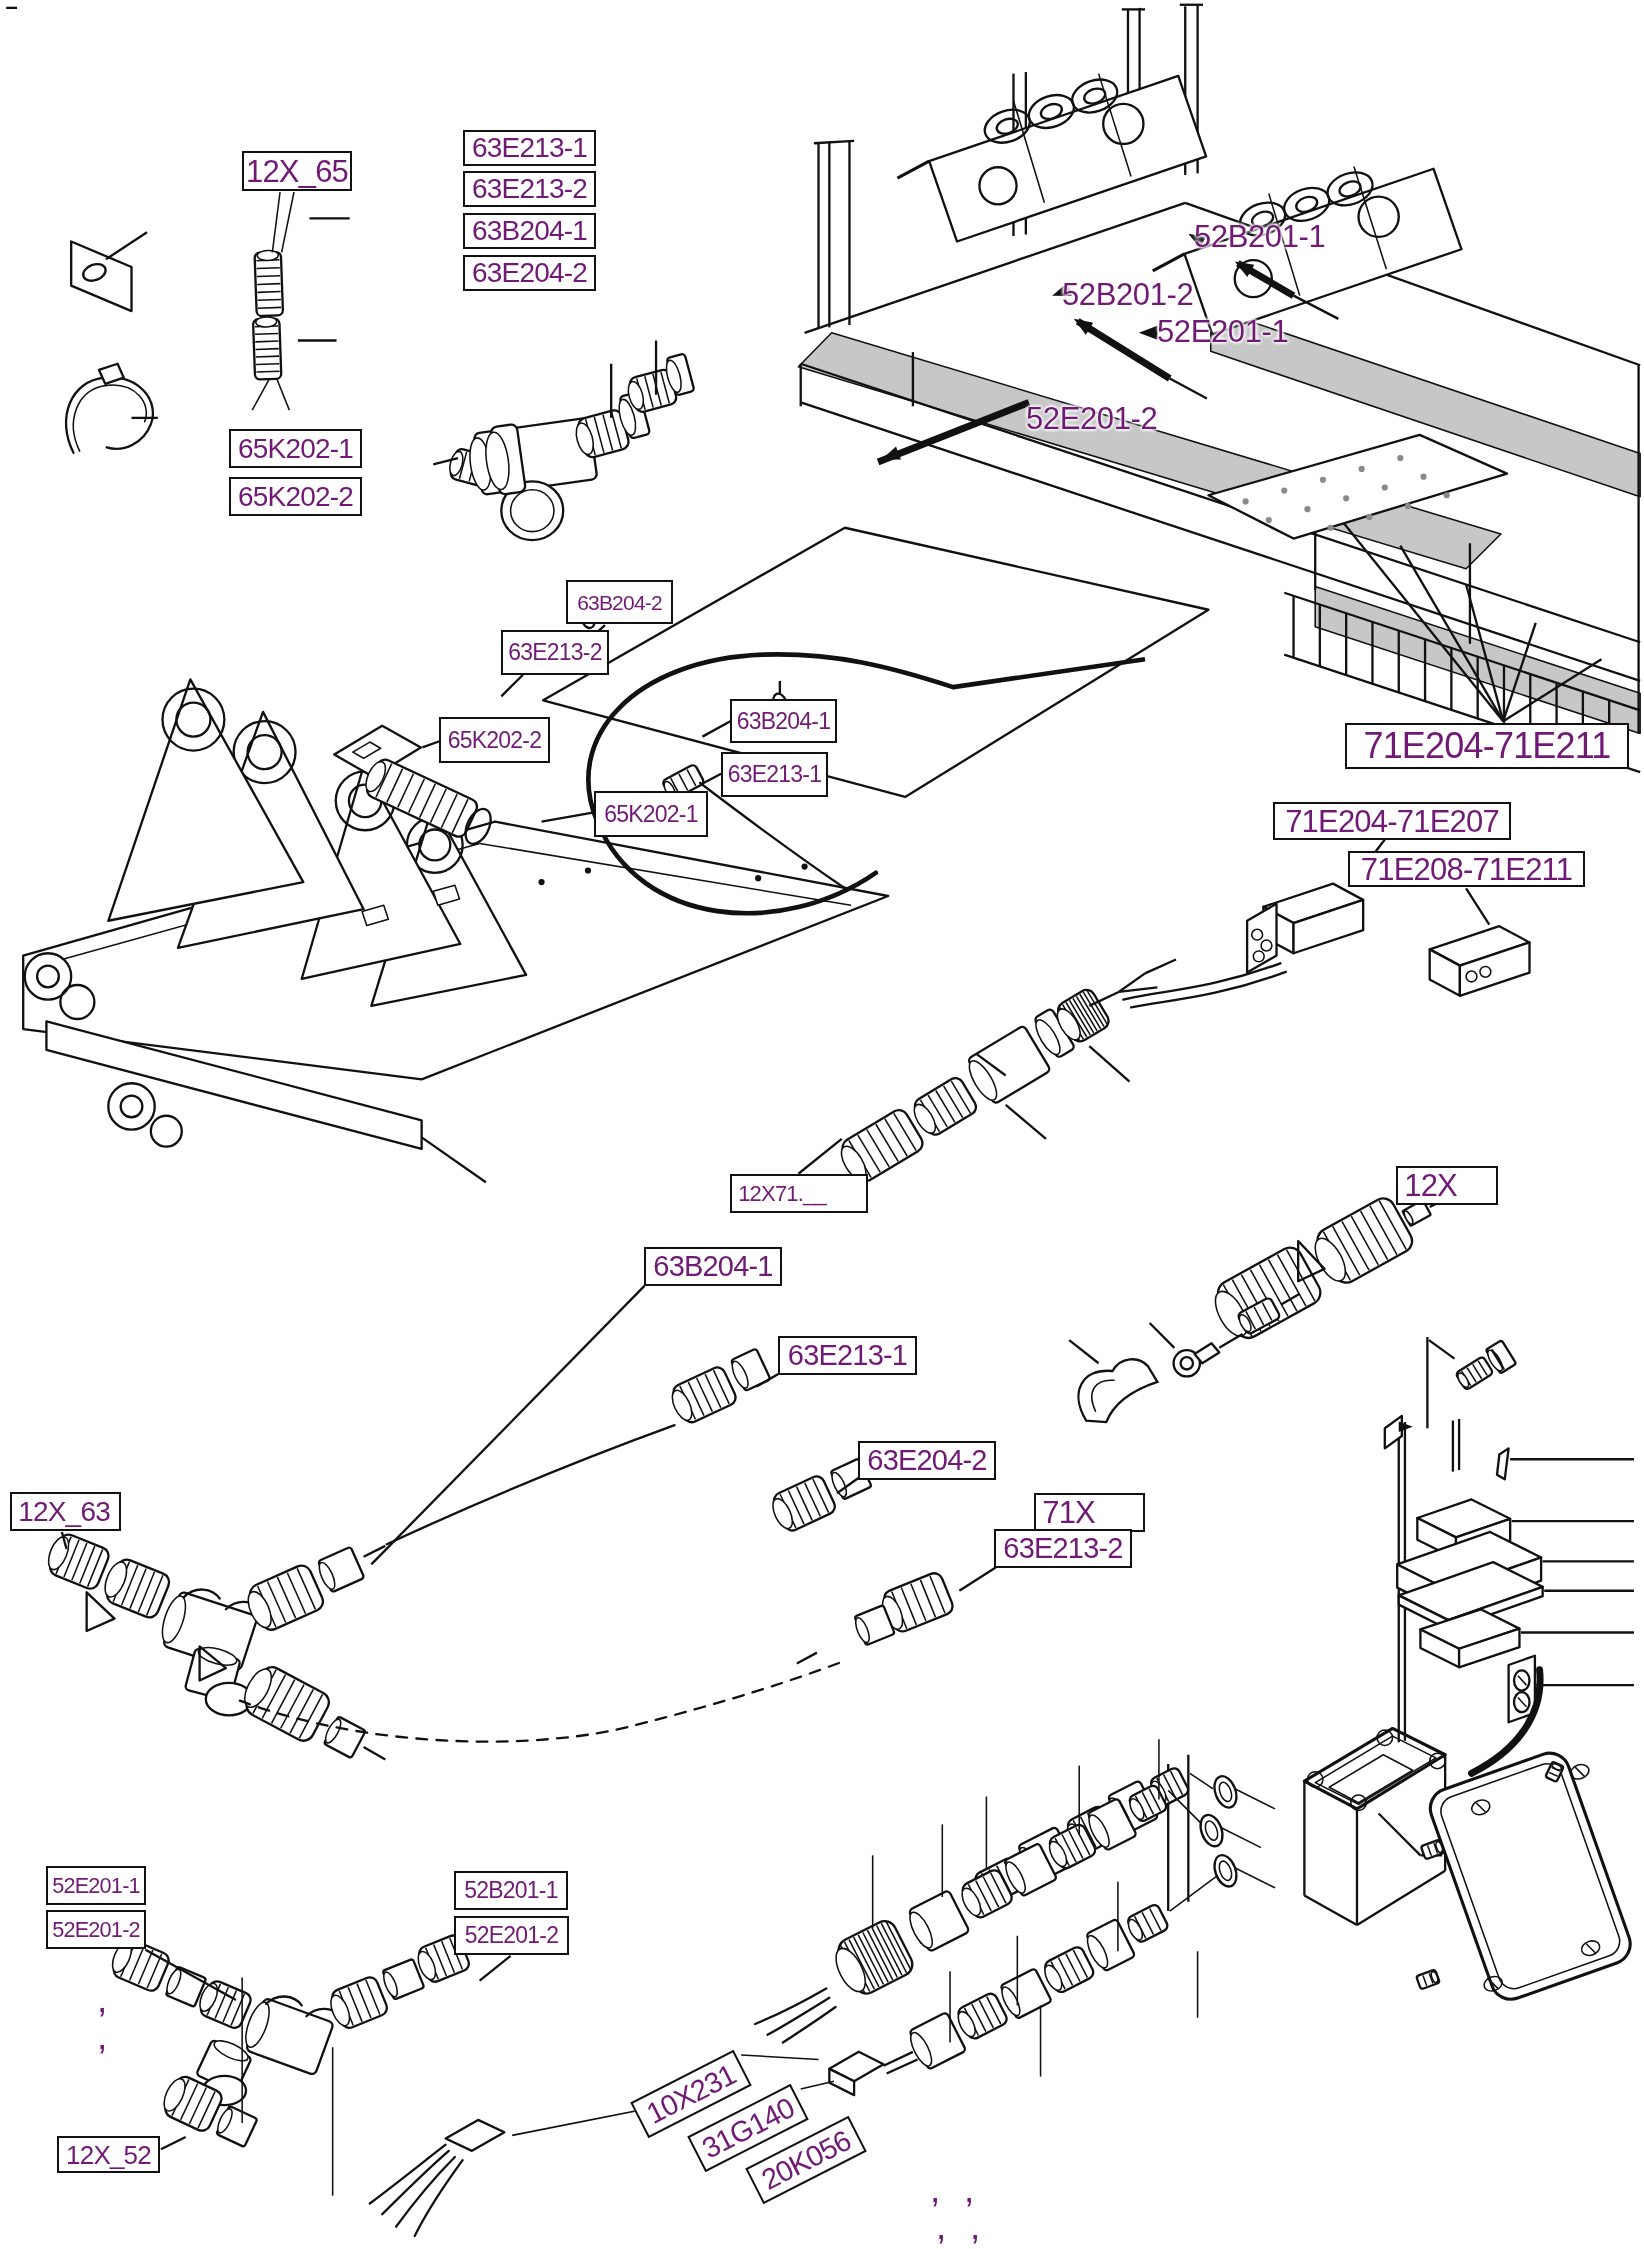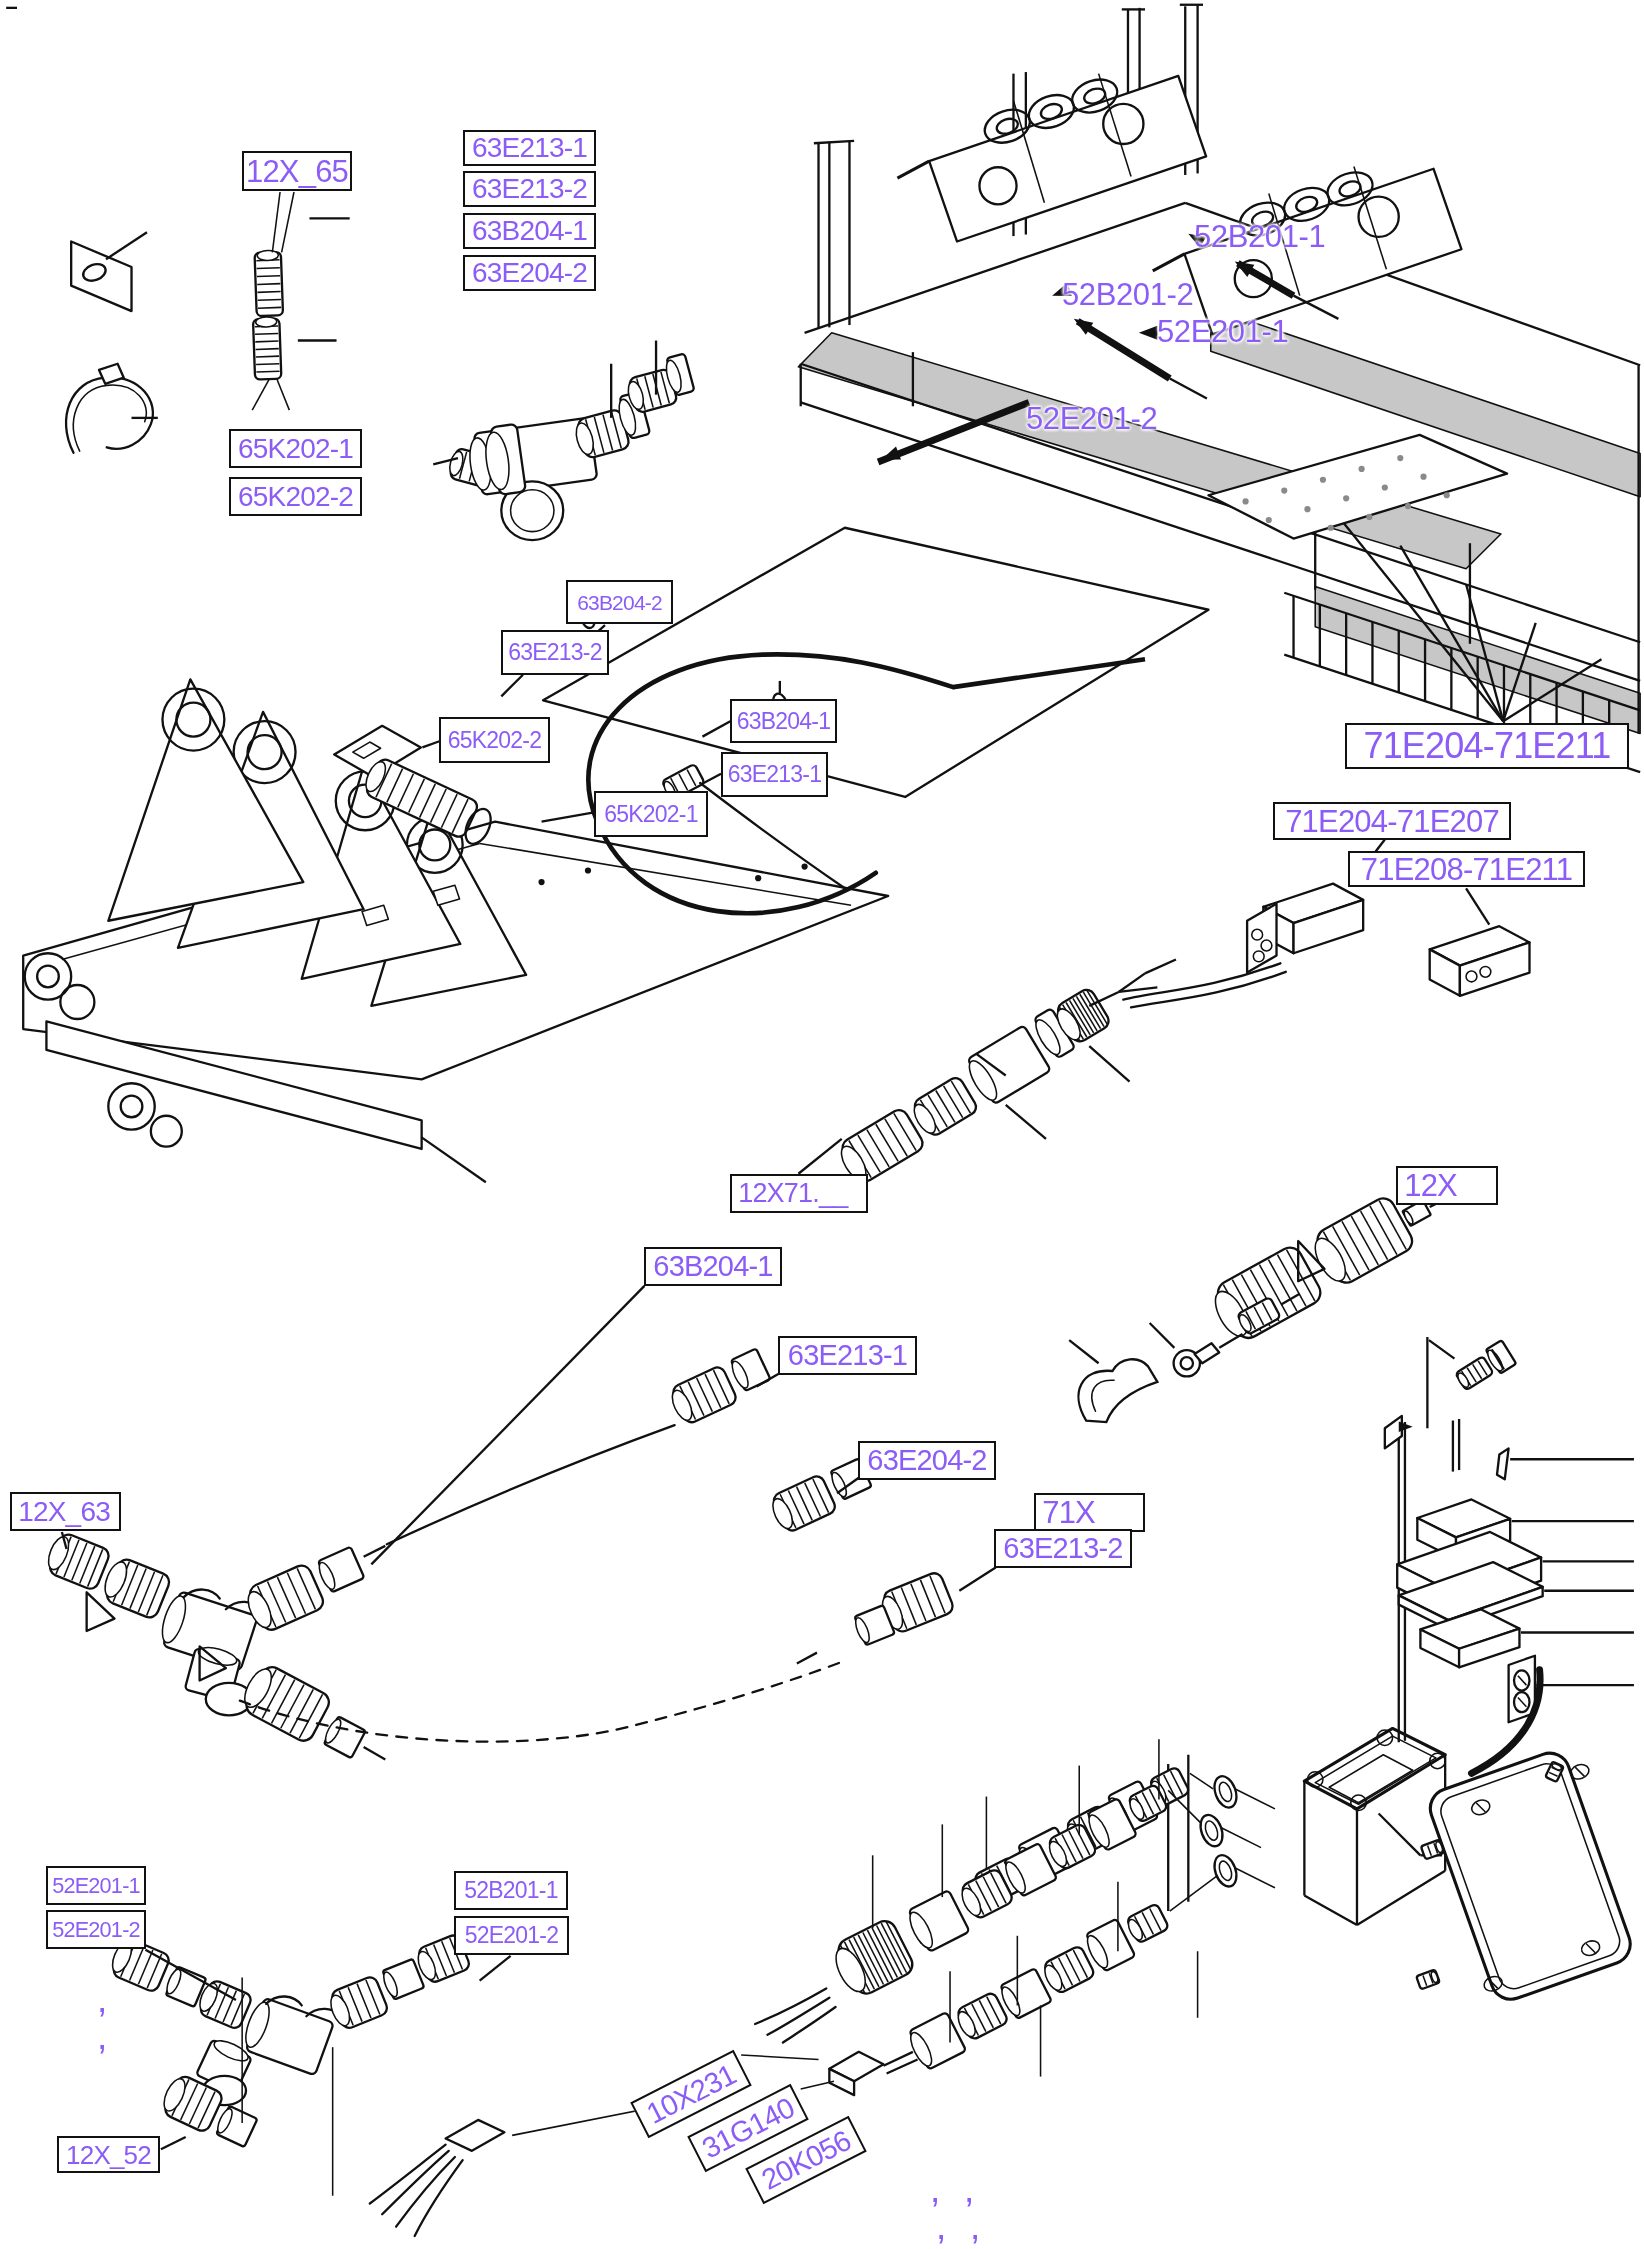--- a/index.html
+++ b/index.html
@@ -1,17 +1,17 @@
 <!DOCTYPE html>
 <html style="font-size:12.4px"><head>
 <meta charset="utf-8">
 <style>
   html,body{margin:0;padding:0;background:#fff;}
   .stage{position:relative;width:1644px;height:2250px;background:#fff;overflow:hidden;
-         font-family:"Liberation Sans",sans-serif;color:#8b5cf6;}
+         font-family:"Liberation Sans",sans-serif;color:#701a75;}
   #art{position:absolute;left:0;top:0;}
   .lbl{position:absolute;display:flex;align-items:center;justify-content:center;
        background:#fff;border:2.3px solid #111;box-sizing:border-box;line-height:1;
        letter-spacing:-0.8px;white-space:nowrap;z-index:5;}
   .lbl.alignleft{justify-content:flex-start;padding-left:6.2px;}
   .lbl.plain{border:none;background:transparent;justify-content:flex-start;letter-spacing:-0.4px;
        text-shadow:0 0 3.9px #fff,0 0 3.9px #fff,0 0 3.9px #fff,0 0 3.9px #fff;}
   .lbl.rot{transform:rotate(-27deg);transform-origin:center center;}
   .mark{position:absolute;background:transparent;font-size:37px;line-height:1;z-index:4;}
 </style>
@@ -809,21 +809,21 @@
   <div class="lbl" style="left:229px;top:477px;width:133px;height:39px;font-size:28px">65K202-2</div>
   <div class="lbl" style="left:566px;top:580px;width:107px;height:44px;font-size:21px">63B204-2</div>
   <div class="lbl" style="left:501px;top:630px;width:108px;height:45px;font-size:23px">63E213-2</div>
   <div class="lbl" style="left:439px;top:717px;width:111px;height:46px;font-size:23px">65K202-2</div>
   <div class="lbl" style="left:730px;top:699px;width:107px;height:44px;font-size:23px">63B204-1</div>
   <div class="lbl" style="left:721px;top:752px;width:107px;height:45px;font-size:23px">63E213-1</div>
   <div class="lbl" style="left:594px;top:791px;width:114px;height:46px;font-size:23px">65K202-1</div>
   <div class="lbl" style="left:1345px;top:723px;width:284px;height:46px;font-size:36px">71E204-71E211</div>
   <div class="lbl" style="left:1273px;top:802px;width:238px;height:38px;font-size:31px">71E204-71E207</div>
   <div class="lbl" style="left:1348px;top:851px;width:237px;height:36px;font-size:31px">71E208-71E211</div>
-  <div class="lbl alignleft" style="left:730px;top:1174px;width:138px;height:39px;font-size:27px">12X71.__</div>
+  <div class="lbl alignleft" style="left:730px;top:1174px;width:138px;height:39px;font-size:22px">12X71.__</div>
   <div class="lbl alignleft" style="left:1396px;top:1166px;width:102px;height:39px;font-size:31px">12X</div>
   <div class="lbl" style="left:644px;top:1247px;width:138px;height:39px;font-size:29px">63B204-1</div>
   <div class="lbl" style="left:778px;top:1336px;width:139px;height:39px;font-size:29px">63E213-1</div>
   <div class="lbl" style="left:858px;top:1441px;width:138px;height:39px;font-size:29px">63E204-2</div>
   <div class="lbl alignleft" style="left:1034px;top:1493px;width:111px;height:39px;font-size:31px">71X</div>
   <div class="lbl" style="left:994px;top:1529px;width:138px;height:39px;font-size:29px">63E213-2</div>
   <div class="lbl alignleft" style="left:10px;top:1492px;width:111px;height:39px;font-size:28px">12X_63</div>
   <div class="lbl" style="left:46px;top:1866px;width:100px;height:39px;font-size:21.7px">52E201-1</div>
   <div class="lbl" style="left:46px;top:1910px;width:100px;height:39px;font-size:21.7px">52E201-2</div>
   <div class="lbl" style="left:454px;top:1871px;width:114px;height:39px;font-size:23px">52B201-1</div>

